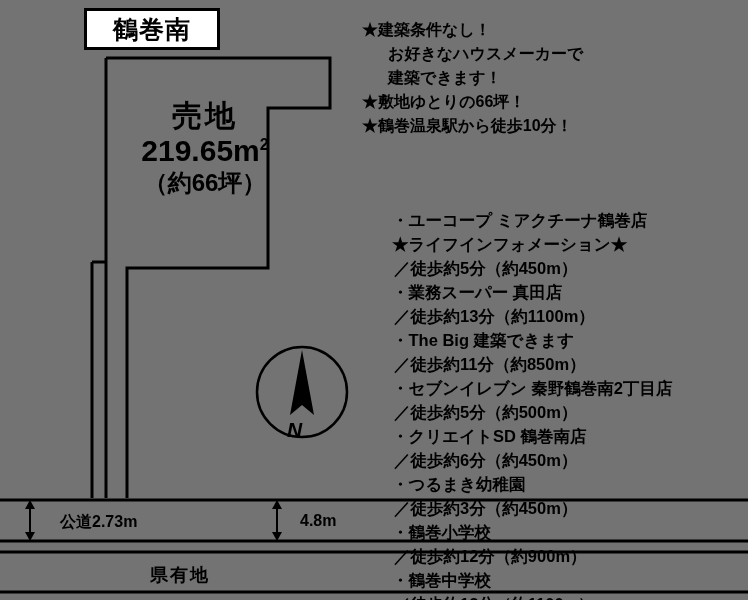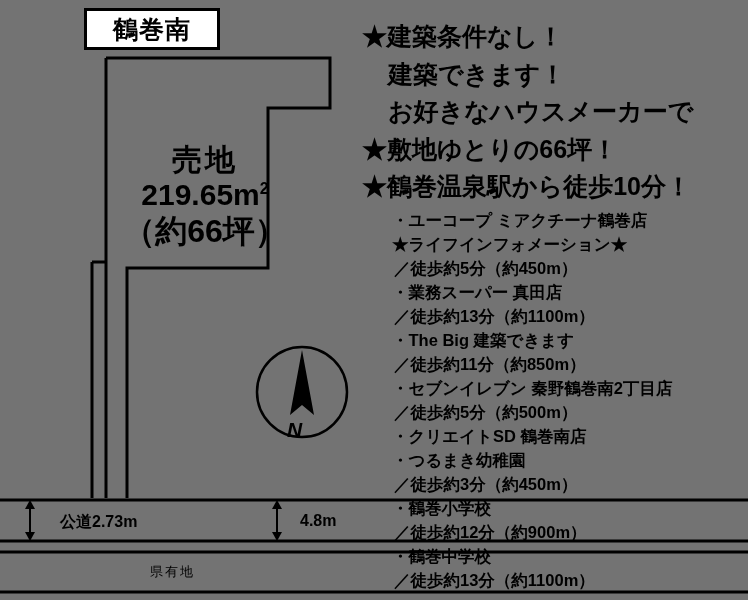--- a/index.html
+++ b/index.html
@@ -36,54 +36,53 @@
     letter-spacing: 1px;
   }
 
   
   #plot-label {
     left: 95px;
     top: 98px;
     width: 220px;
     text-align: center;
     line-height: 1.18;
-    margin-top: 44px;
   }
   #plot-label .l1 { font-size: 30px; font-weight: bold; letter-spacing: 3px;}
   #plot-label .l2 { font-size: 30px; font-weight: bold; }
   #plot-label .l2 sup { font-size: 16px; vertical-align: super; }
-  #plot-label .l3 { font-size: 32px; font-weight: bold; }
+  #plot-label .l3 { font-size: 24px; font-weight: bold; }
 
   
   #headline {
     left: 362px;
     top: 18px;
     width: 386px;
-    font-size: 25px;
+    font-size: 16px;
     font-weight: bold;
     line-height: 1.5;
   }
   #headline .ind { padding-left: 26px; }
 
   #info {
     left: 392px;
     top: 208px;
     width: 356px;
     font-size: 16.5px;
     line-height: 1.455;
     font-weight: bold;
   }
   #info .row { white-space: nowrap; }
   #info .sub { padding-left: 2px; }
 
   
   .dimlabel { font-size: 16px; font-weight: bold; text-align: center; }
   #label-kodo { left: 60px; top: 512px; }
   #label-48 { left: 300px; top: 512px; }
-  #label-kenyuchi { left: 150px; top: 563px; font-size: 13px; font-weight: normal; letter-spacing: 2px;}
+  #label-kenyuchi { left: 150px; top: 563px; font-size: 18px; font-weight: bold; letter-spacing: 2px;}
 
   
   #compass-n {
     left: 287px;
     top: 418px;
     font-size: 21px;
     font-weight: bold;
     font-style: italic;
   }
 
@@ -126,42 +125,43 @@
   <div class="abs" id="plot-label">
     <div class="l1">売地</div>
     <div class="l2">
       <span>219.65</span><span>m</span><sup>2</sup>
     </div>
     <div class="l3">（約66坪）</div>
   </div>
 
   <div class="abs" id="headline">
     <div>★建築条件なし！</div>
+    <div class="ind">お好きなハウスメーカーで</div>
     <div class="ind">建築できます！</div>
-    <div class="ind">お好きなハウスメーカーで</div>
     <div>★敷地ゆとりの66坪！</div>
     <div>★鶴巻温泉駅から徒歩10分！</div>
   </div>
 
   <div class="abs" id="info">
     <div class="row">・ユーコープ ミアクチーナ鶴巻店</div>
 
     <div class="row">★ライフインフォメーション★</div>
     <div class="row sub">／徒歩約5分（約450m）</div>
 
     <div class="row">・業務スーパー 真田店</div>
     <div class="row sub">／徒歩約13分（約1100m）</div>
 
     <div class="row">・The Big 建築できます</div>
     <div class="row sub">／徒歩約11分（約850m）</div>
 
     <div class="row">・セブンイレブン 秦野鶴巻南2丁目店</div>
     <div class="row sub">／徒歩約5分（約500m）</div>
 
     <div class="row">・クリエイトSD 鶴巻南店</div>
+    <div class="row sub">／徒歩約6分（約450m）</div>
 
     <div class="row">・つるまき幼稚園</div>
     <div class="row sub">／徒歩約3分（約450m）</div>
 
     <div class="row">・鶴巻小学校</div>
     <div class="row sub">／徒歩約12分（約900m）</div>
 
     <div class="row">・鶴巻中学校</div>
     <div class="row sub">／徒歩約13分（約1100m）</div>
   </div>

